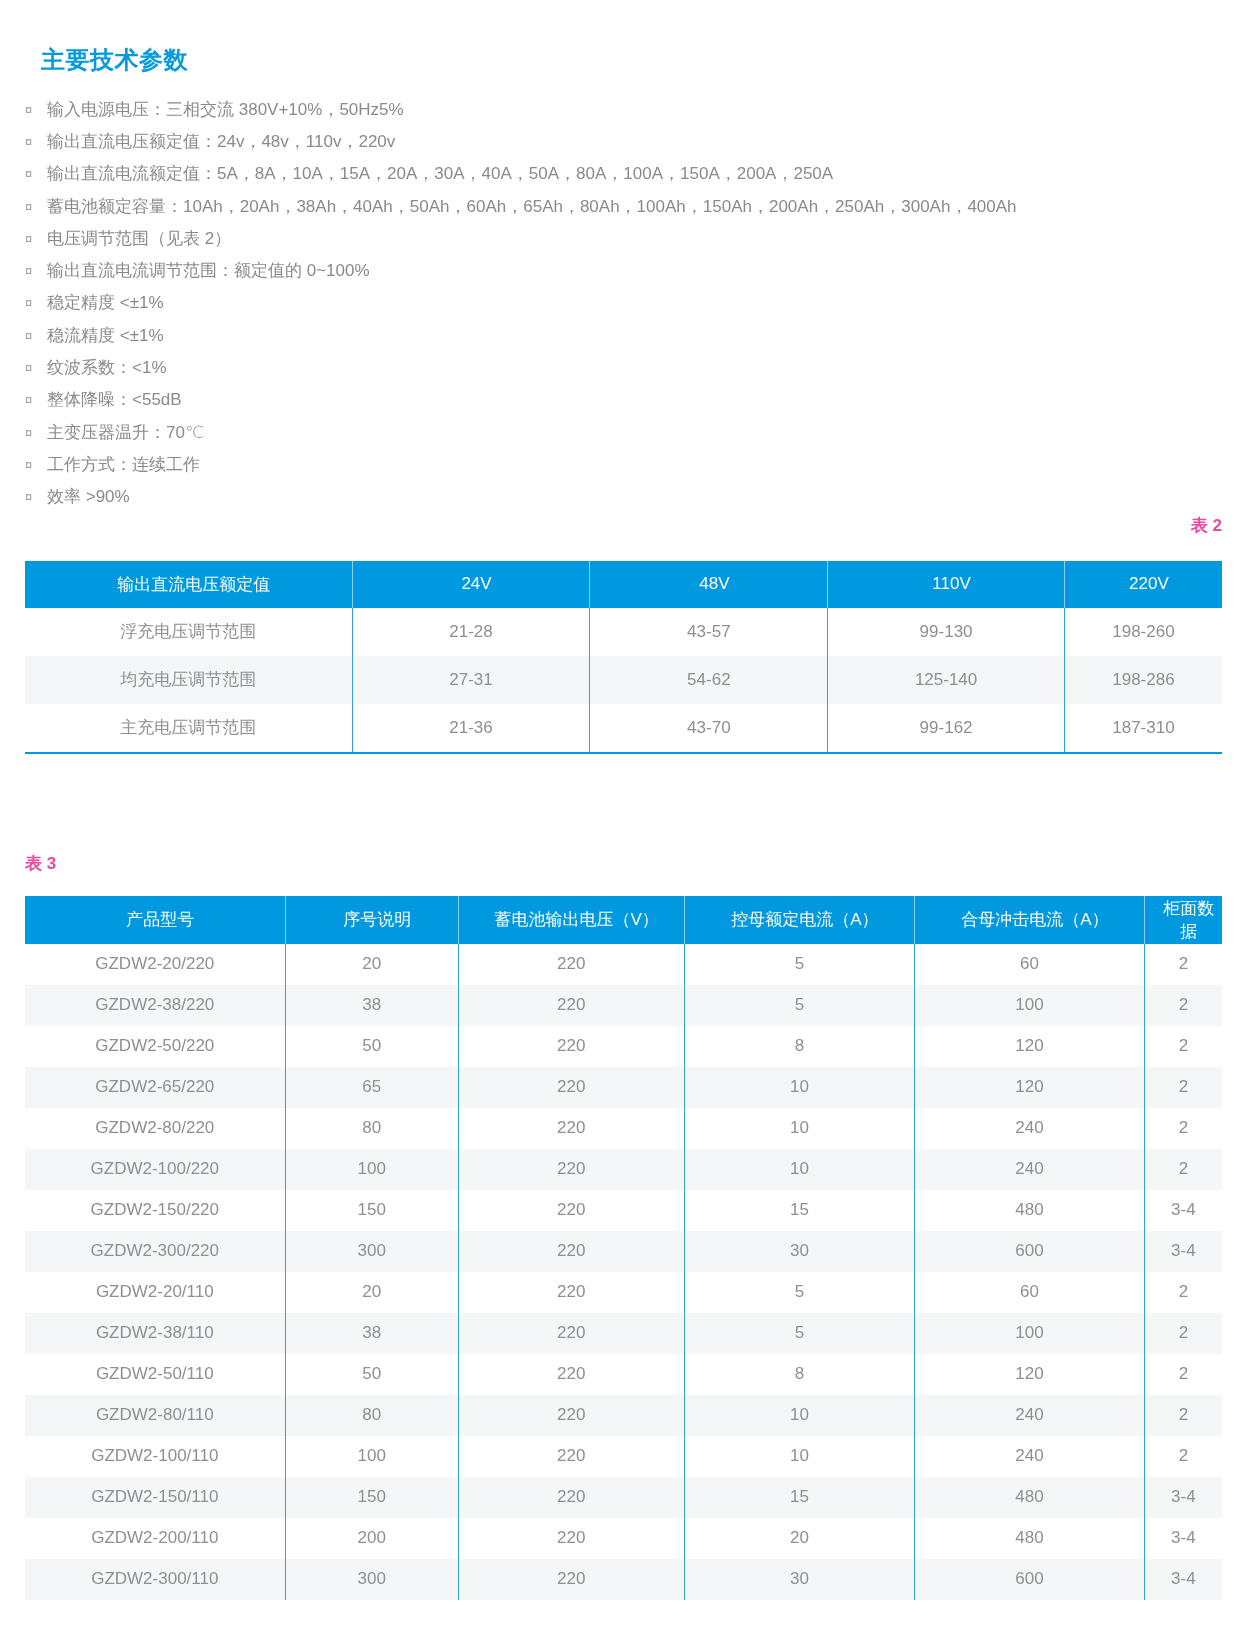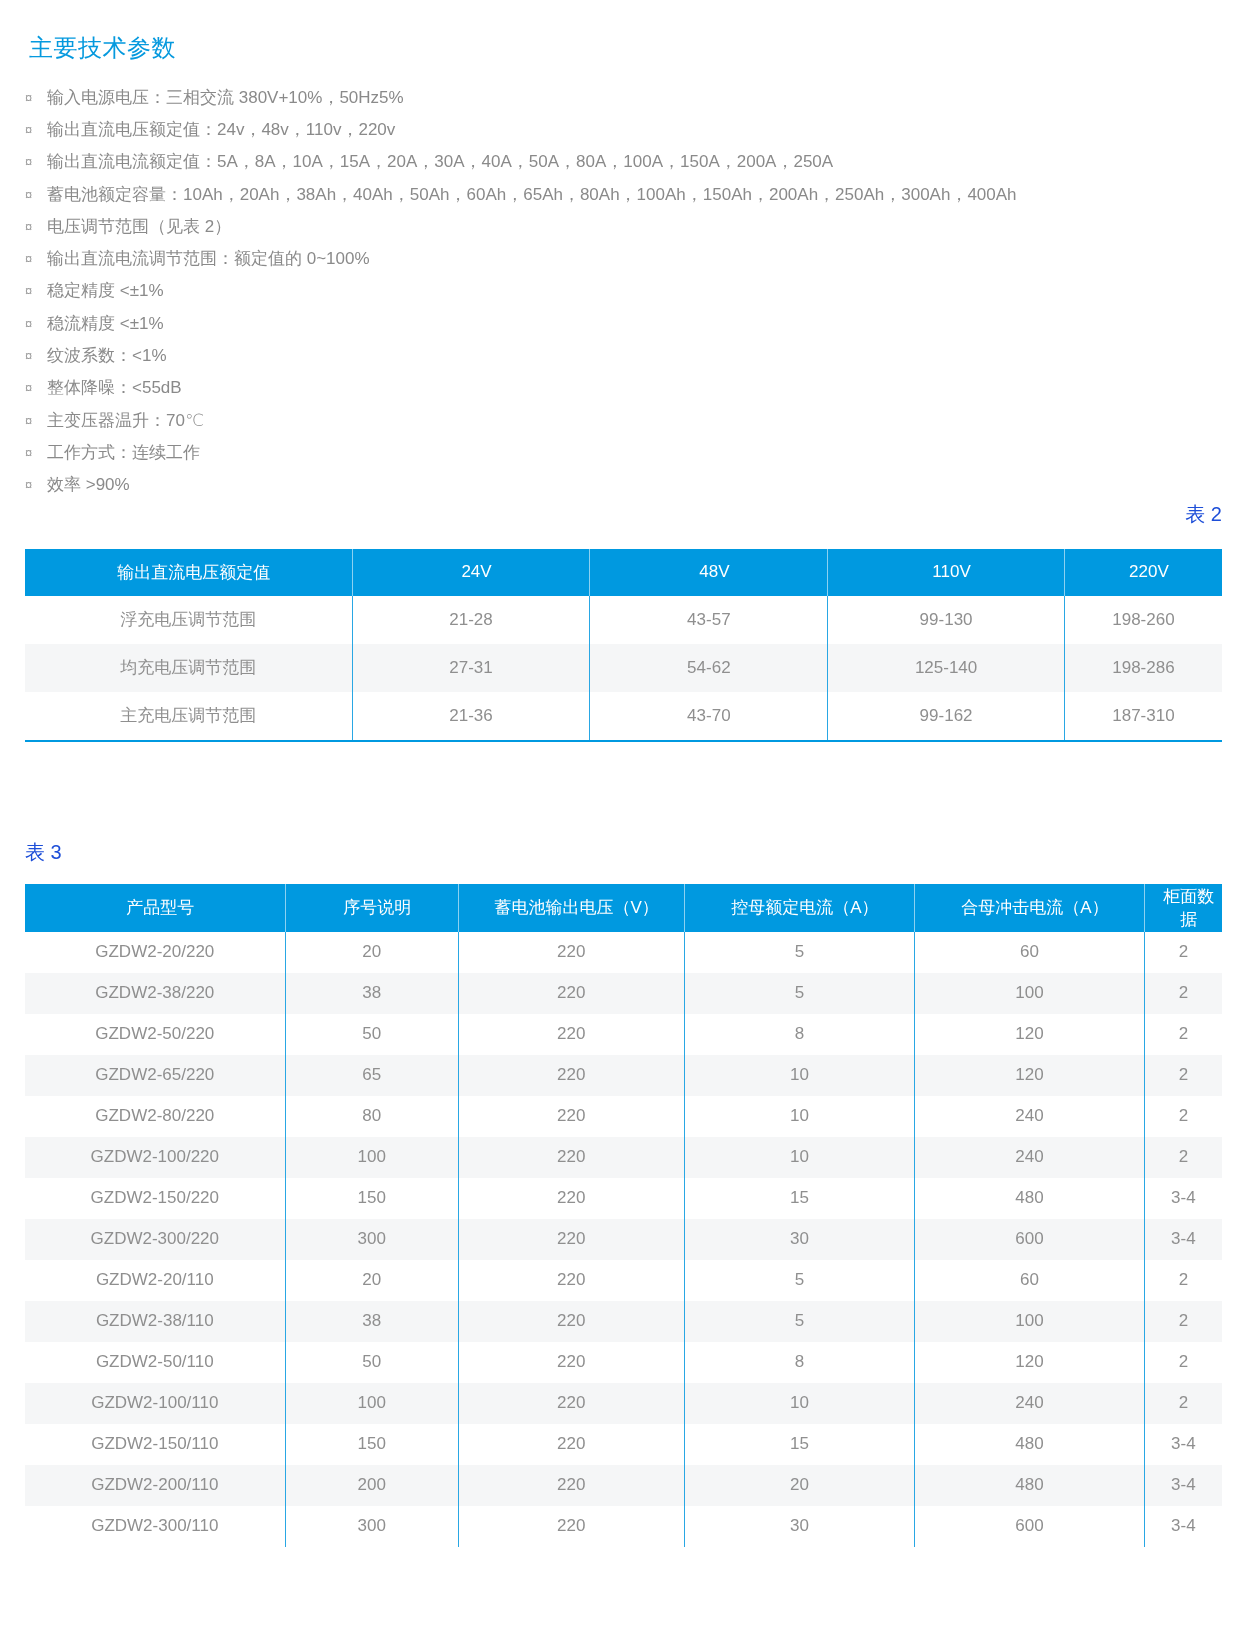--- a/index.html
+++ b/index.html
@@ -4,36 +4,36 @@
 <style>
   html,body{margin:0;padding:0;background:#ffffff;}
   body{
     width:1251px;height:1650px;
     font-family:"Liberation Sans","DejaVu Sans",sans-serif;
     -webkit-font-smoothing:antialiased;
   }
   .page{box-sizing:border-box;width:1251px;padding:0 29px 0 25px;}
 
   .sec-title{
-    margin:4px;color:#0599de;font-size:24px;font-weight:normal;
+    margin:16px;color:#0599de;font-size:24px;font-weight:bold;
     line-height:28px;letter-spacing:0.5px;
   }
   .sec-title.first{padding-top:30px;}
 
   ul.spec-list{list-style:none;margin:19px 0 0 0;padding:0;}
   ul.spec-list li{
     display:flex;align-items:center;height:32.3px;
     color:#8a8a8a;font-size:17px;font-weight:300;white-space:nowrap;
   }
   ul.spec-list .bullet{
     color:#9b9b9b;font-size:13px;width:15px;margin-right:7px;flex:0 0 auto;
   }
 
   .table-label{
-    color:#1d4ed8;font-size:20px;font-weight:400;
+    color:#ec4899;font-size:17px;font-weight:700;
     text-align:right;line-height:22px;margin-top:2px;
   }
 
   table{border-collapse:collapse;table-layout:fixed;width:100%;}
   thead th{
     background:#0099e0;color:#ffffff;font-weight:300;font-size:17px;
     text-align:center;vertical-align:middle;
     border-right:1px solid rgba(255,255,255,0.55);
     padding-left:12px;
   }
@@ -269,20 +269,28 @@
         </tr>
         <tr>
           <td>GZDW2-50/110</td>
           <td>50</td>
           <td>220</td>
           <td>8</td>
           <td>120</td>
           <td>2</td>
         </tr>
         <tr>
+          <td>GZDW2-80/110</td>
+          <td>80</td>
+          <td>220</td>
+          <td>10</td>
+          <td>240</td>
+          <td>2</td>
+        </tr>
+        <tr>
           <td>GZDW2-100/110</td>
           <td>100</td>
           <td>220</td>
           <td>10</td>
           <td>240</td>
           <td>2</td>
         </tr>
         <tr>
           <td>GZDW2-150/110</td>
           <td>150</td>

